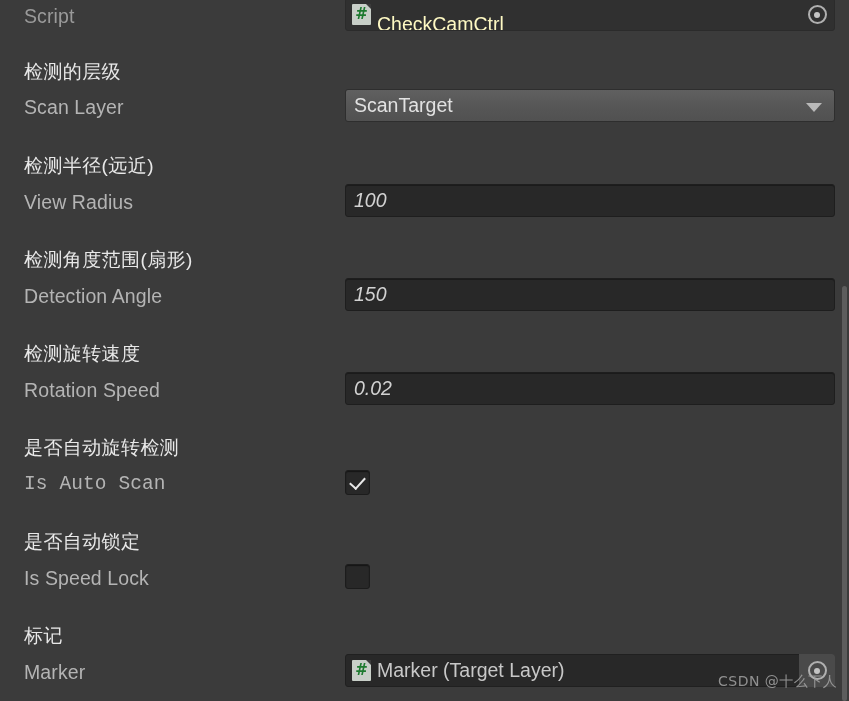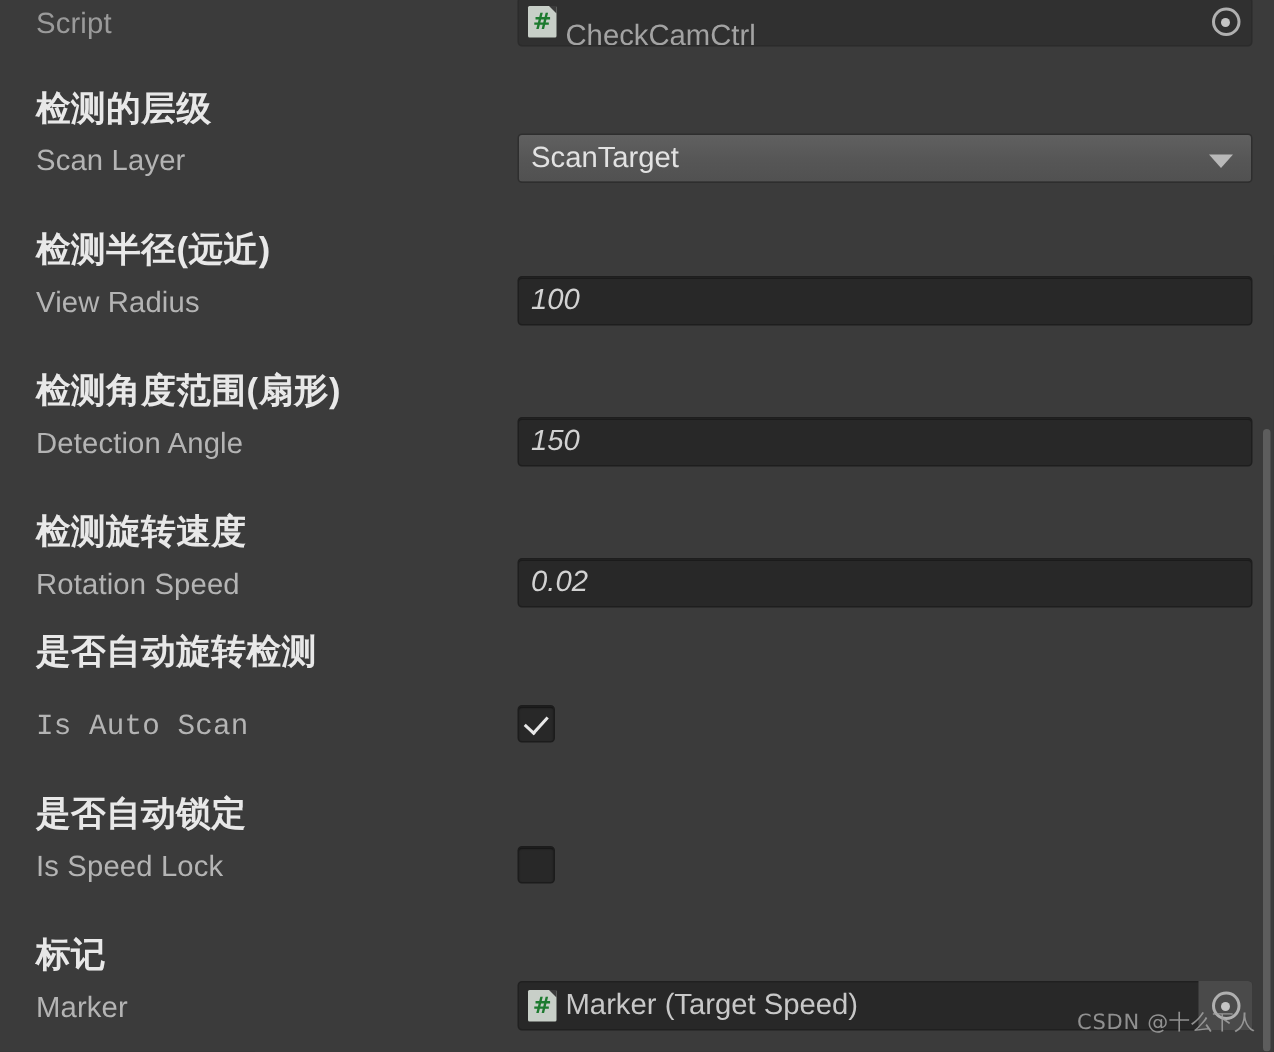--- a/index.html
+++ b/index.html
@@ -40,22 +40,22 @@
     color: #b4b4b4;
     white-space: nowrap;
     letter-spacing: 0.1px;
   }
   .row-label.dim { color: #9a9a9a; }
 
   
   .cn-header {
     position: absolute;
     left: 24px;
-    font-size: 23px;
-    font-weight: bold;
+    font-size: 19px;
+    font-weight: normal;
     color: #e8e8e8;
     white-space: nowrap;
     letter-spacing: 0.4px;
     line-height: 26px;
     height: 26px;
   }
 
   
   .field {
     position: absolute;
@@ -103,21 +103,21 @@
     top: 0; right: 0;
     border-left: 5px solid transparent;
     border-top: 5px solid #3b3b3b;
   }
   .obj-text {
     font-size: 19.5px;
     color: #c8c8c8;
     white-space: nowrap;
     overflow: hidden;
   }
-  .obj-text.muted { color: #a3a3a3; margin-top: 20px; }
+  .obj-text.muted { color: #fef9c3; margin-top: 20px; }
 
   
   .picker {
     position: absolute;
     right: 0;
     top: 0;
     width: 36px;
     height: 33px;
     display: flex;
     align-items: center;
@@ -288,21 +288,21 @@
   </div>
 
   <div class="cn-header" style="top:341px;">检测旋转速度</div>
   <div class="row" style="top:372px;">
     <div class="row-label">Rotation Speed</div>
     <div class="field" style="top:0px;">
       <div class="textinput">0.02</div>
     </div>
   </div>
 
-  <div class="cn-header" style="top:421px;">是否自动旋转检测</div>
+  <div class="cn-header" style="top:435px;">是否自动旋转检测</div>
   <div class="row" style="top:466px;font-family:Liberation Mono, monospace;">
     <div class="row-label">Is Auto Scan</div>
     <div class="field" style="top:4px;width:auto;">
       <div class="checkbox checked"></div>
     </div>
   </div>
 
   <div class="cn-header" style="top:529px;">是否自动锁定</div>
   <div class="row" style="top:560px;">
     <div class="row-label">Is Speed Lock</div>
@@ -310,21 +310,21 @@
       <div class="checkbox"></div>
     </div>
   </div>
 
   <div class="cn-header" style="top:623px;">标记</div>
   <div class="row" style="top:654px;">
     <div class="row-label">Marker</div>
     <div class="field" style="top:0px;">
       <div class="objfield">
         <span class="cs-icon">#</span>
-        <span class="obj-text">Marker (Target Speed)</span>
+        <span class="obj-text">Marker (Target Layer)</span>
       </div>
       <div class="picker lit">
         <span class="picker-glyph"></span>
       </div>
     </div>
   </div>
 
   <div id="watermark">CSDN @十么下人</div>
 
   <div id="scrollbar-track">

